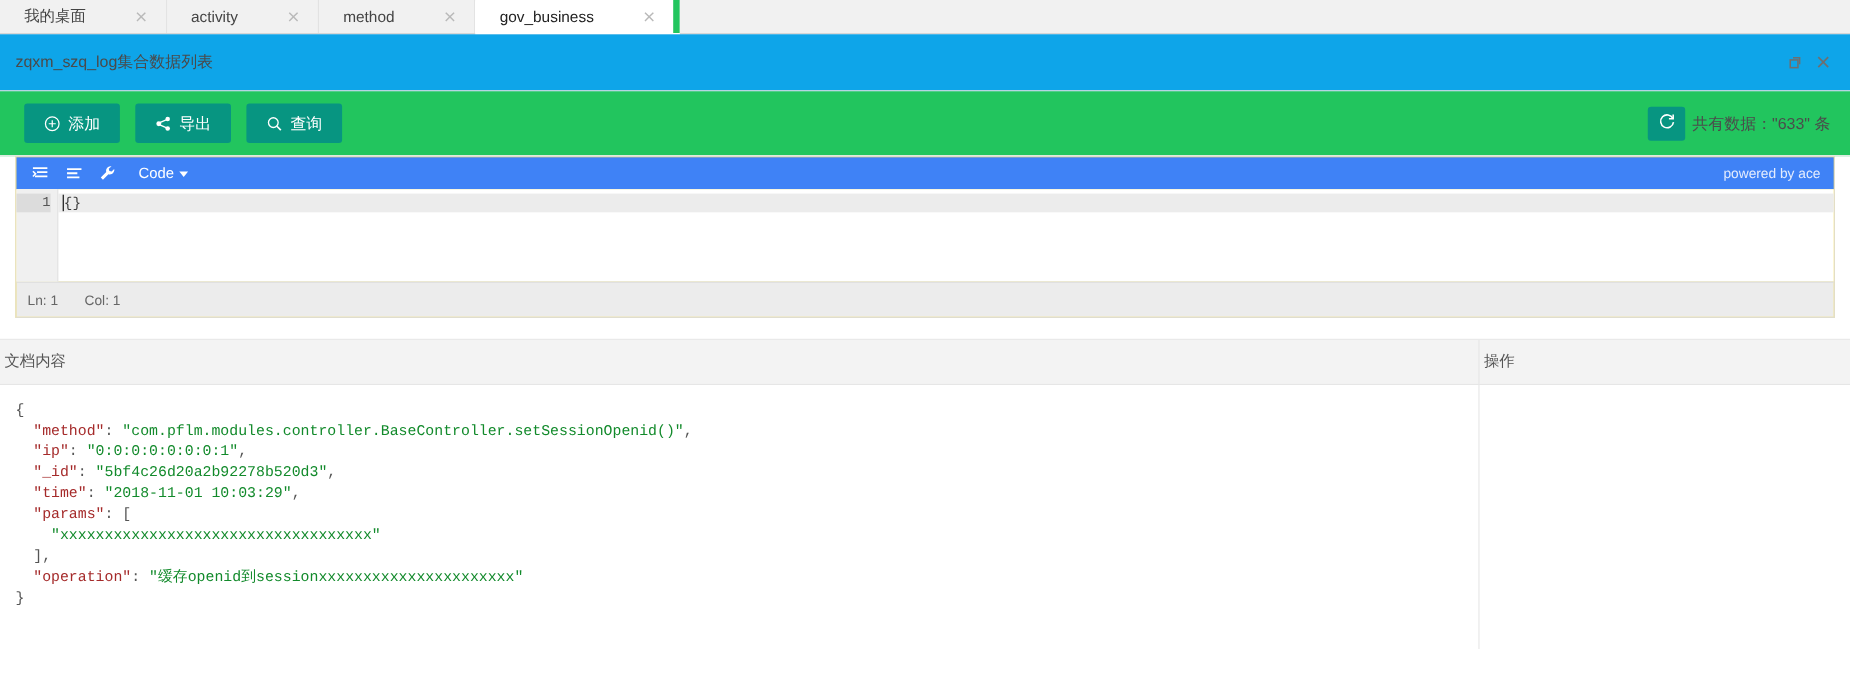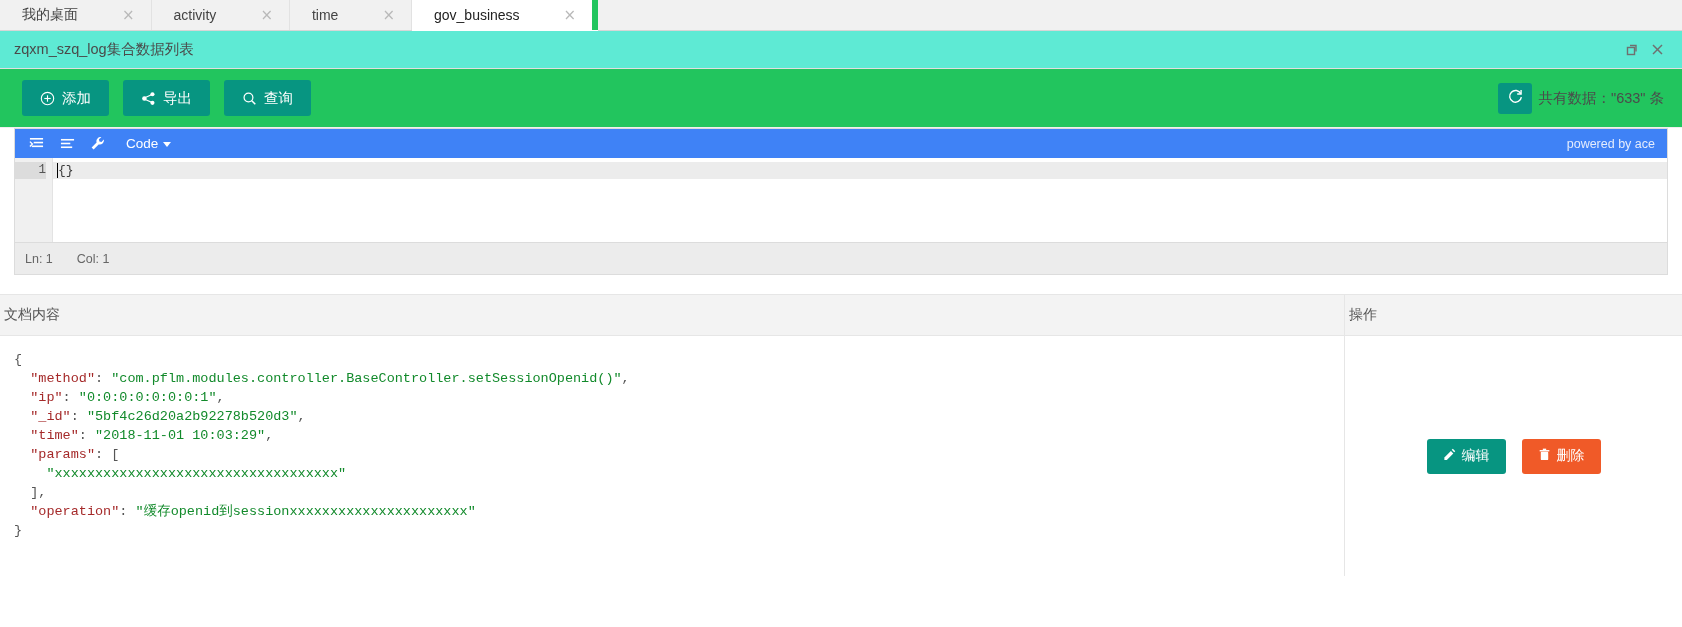--- a/index.html
+++ b/index.html
@@ -42,22 +42,22 @@
   .tab .tab-close {
     color: #b9b9b9;
     font-size: 15px;
     line-height: 1;
     font-family: "DejaVu Sans", sans-serif;
   }
   .tabbar .tab-fill { flex: 1; background: #f1f1f1; }
 
   
   .titlebar {
-    height: 38px;
-    background: #5eead4;
+    height: 52px;
+    background: #0ea5e9;
     border-bottom: 1px solid #e0e0e0;
     display: flex;
     align-items: center;
     padding: 0 12px 0 14px;
   }
   .titlebar .title {
     font-size: 14.5px;
     color: #4a4a4a;
     flex: 1;
   }
@@ -266,21 +266,21 @@
 <div class="tabbar">
   <div class="tab">
     <span>我的桌面</span>
     <span class="tab-close">×</span>
   </div>
   <div class="tab">
     <span>activity</span>
     <span class="tab-close">×</span>
   </div>
   <div class="tab">
-    <span>time</span>
+    <span>method</span>
     <span class="tab-close">×</span>
   </div>
   <div class="tab active">
     <span>gov_business</span>
     <span class="tab-close">×</span>
   </div>
   <div class="tab-fill"></div>
 </div>
 
 <div class="titlebar">
@@ -407,35 +407,14 @@
   <span class="jkey">"method"</span><span class="jpunc">: </span><span class="jstr">"com.pflm.modules.controller.BaseController.setSessionOpenid()"</span><span class="jpunc">,</span>
   <span class="jkey">"ip"</span><span class="jpunc">: </span><span class="jstr">"0:0:0:0:0:0:0:1"</span><span class="jpunc">,</span>
   <span class="jkey">"_id"</span><span class="jpunc">: </span><span class="jstr">"5bf4c26d20a2b92278b520d3"</span><span class="jpunc">,</span>
   <span class="jkey">"time"</span><span class="jpunc">: </span><span class="jstr">"2018-11-01 10:03:29"</span><span class="jpunc">,</span>
   <span class="jkey">"params"</span><span class="jpunc">: [</span>
     <span class="jstr">"xxxxxxxxxxxxxxxxxxxxxxxxxxxxxxxxxxx"</span>
   <span class="jpunc">],</span>
   <span class="jkey">"operation"</span><span class="jpunc">: </span><span class="jstr">"缓存openid到sessionxxxxxxxxxxxxxxxxxxxxxx"</span>
 <span class="jpunc">}</span></pre>
     </div>
-    <div class="td-op">
-      <button class="act-btn act-edit">
-        <span>
-          <svg width="13" height="13" viewBox="0 0 14 14">
-            <path d="M1.5 10.2l7-7 2.6 2.6-7 7H1.5z" fill="#ffffff"></path>
-            <path d="M9.4 2.0l1.2-1.2 2.6 2.6-1.2 1.2z" fill="#ffffff"></path>
-          </svg>
-        </span>
-        <span>编辑</span>
-      </button>
-      <button class="act-btn act-delete">
-        <span>
-          <svg width="13" height="13" viewBox="0 0 14 14">
-            <rect x="3" y="4" width="8" height="9" rx="1" fill="#ffffff"></rect>
-            <rect x="1.8" y="2.2" width="10.4" height="1.5" fill="#ffffff"></rect>
-            <rect x="5.2" y="0.7" width="3.6" height="1.5" fill="#ffffff"></rect>
-          </svg>
-        </span>
-        <span>删除</span>
-      </button>
-    </div>
   </div>
 </div>
 
 </body></html>

